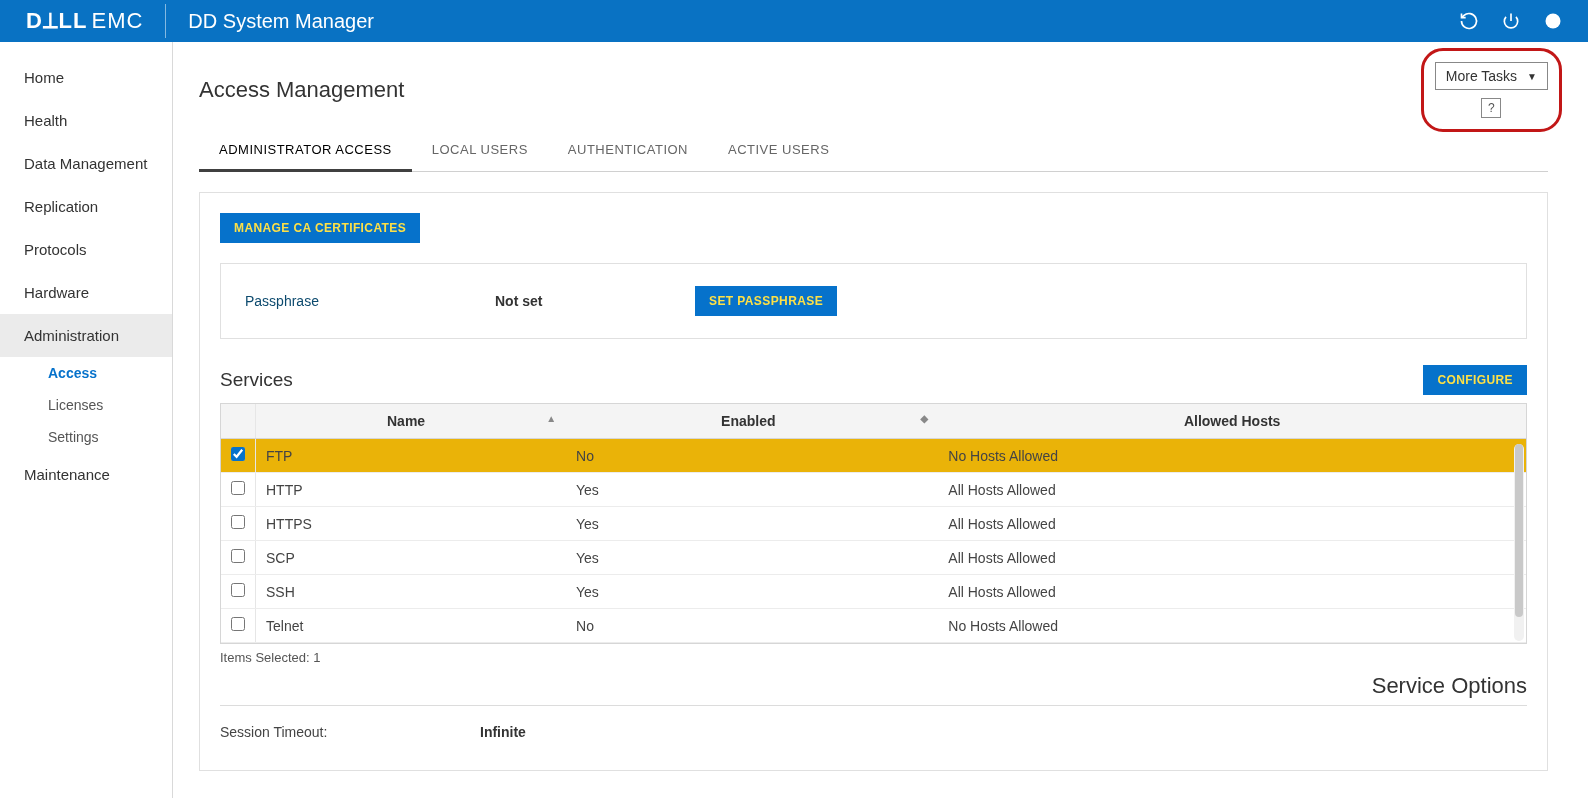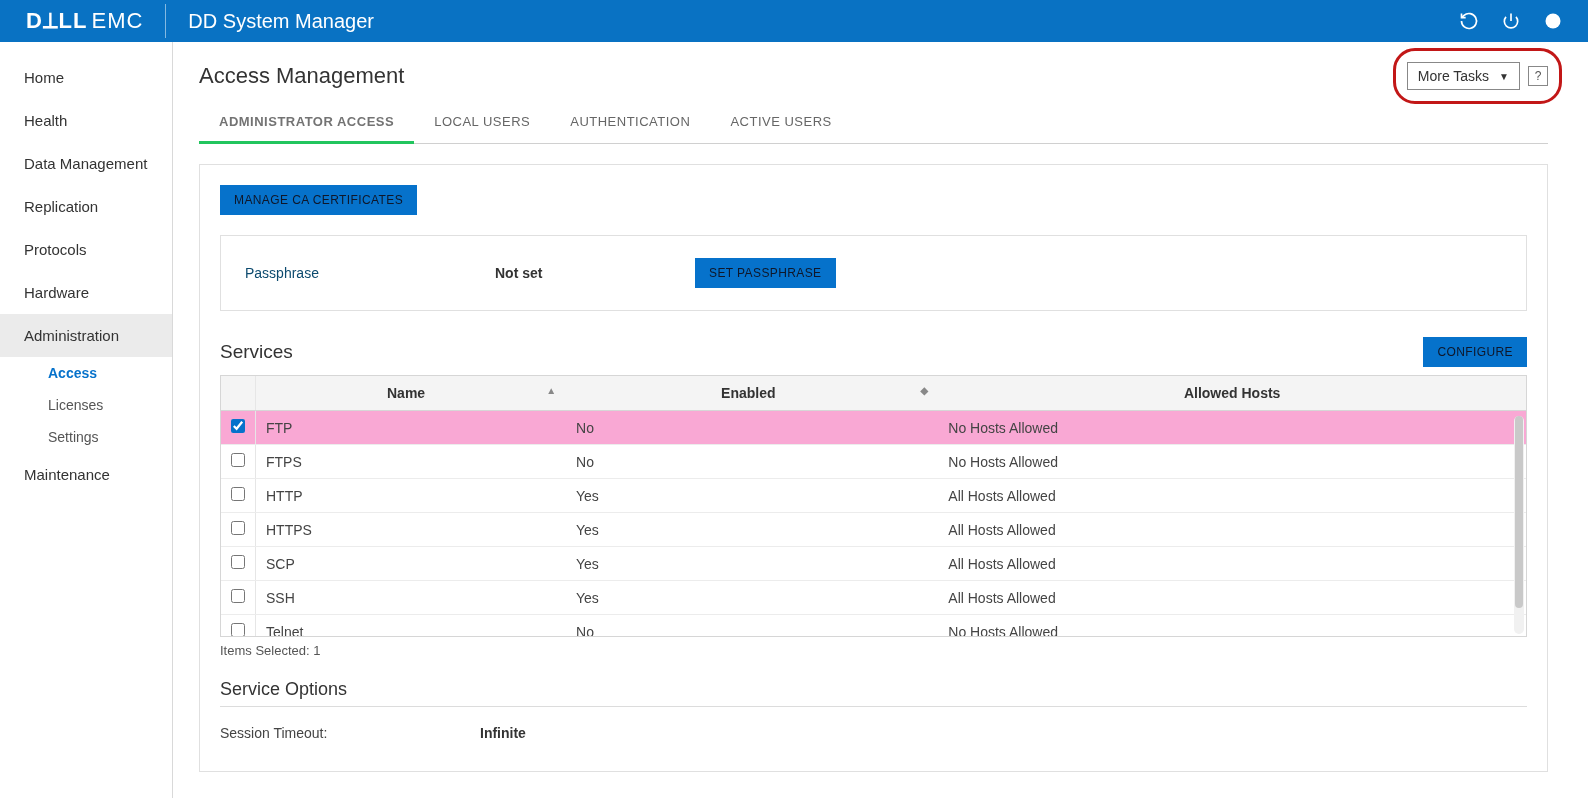--- a/index.html
+++ b/index.html
@@ -23,68 +23,68 @@
   .nav-item { padding: 13px 24px; font-size: 15px; color: #333; cursor: pointer; }
   .nav-item.active { background: #ebebeb; }
   .sub-item { padding: 8px 24px 8px 48px; font-size: 14px; color: #555; cursor: pointer; }
   .sub-item.active { color: #0672CB; font-weight: 600; }
 
   .main { flex: 1; padding: 20px 40px 20px 26px; overflow-y: auto; background: #fff; position: relative; }
 
   .page-head { display: flex; align-items: center; }
   .page-title { font-size: 22px; font-weight: 400; color: #333; }
   .page-head-spacer { flex: 1; }
-  .more-tasks-wrap { position: relative; display: flex; align-items: center; gap: 8px; }
+  .more-tasks-wrap { position: relative; display: flex; align-items: center; gap: 8px; flex-direction: column; }
   .more-tasks { border: 1px solid #888; background: #fff; padding: 5px 10px; font-size: 14px; display: flex; align-items: center; gap: 10px; cursor: pointer; }
   .more-tasks .caret { font-size: 10px; }
   .help-sq { border: 1px solid #888; width: 20px; height: 20px; display:flex; align-items:center; justify-content:center; font-size: 12px; color:#555; cursor:pointer;}
   .red-circle {
     position: absolute; top: -14px; left: -14px; right: -14px; bottom: -14px;
     border: 3px solid #c21717; border-radius: 22px;
     filter: blur(.4px);
     pointer-events: none;
   }
   .red-circle::before {
     content:""; position:absolute; inset:-2px; border:2px dashed rgba(194,23,23,.0);
   }
 
   
   .tabs { display: flex; border-bottom: 1px solid #d0d0d0; margin-top: 14px; }
   .tab { padding: 10px 20px 12px 20px; font-size: 13px; letter-spacing: .5px; color: #666; cursor: pointer; text-transform: uppercase; }
-  .tab.active { color: #737373; border-bottom: 3px solid #22c55e; font-weight: 700; margin-bottom: -1px; }
+  .tab.active { color: #000000; border-bottom: 3px solid #404040; font-weight: 400; margin-bottom: -1px; }
 
   
   .panel { border: 1px solid #e0e0e0; margin-top: 20px; padding: 20px 20px 30px 20px; }
-  .btn { background: #0672CB; color: #0f172a; border: none; padding: 8px 14px; font-size: 12px; font-weight: 400; letter-spacing: .4px; cursor: pointer; }
+  .btn { background: #0672CB; color: #fde047; border: none; padding: 8px 14px; font-size: 12px; font-weight: 700; letter-spacing: .4px; cursor: pointer; }
   .btn.small { font-size: 12px; }
 
   .passbox { border: 1px solid #e0e0e0; margin-top: 20px; padding: 22px 24px; display: flex; align-items: center; }
   .passbox .lbl { width: 250px; font-size: 14px; color: #0c4a6e; }
   .passbox .val { width: 200px; font-weight: 600; }
 
   .section-head { display: flex; align-items: center; margin-top: 26px; }
   .section-title { font-size: 19px; font-weight: 400; }
   .section-head .spacer { flex: 1; }
 
   
   .tbl-wrap { border: 1px solid #d6d6d6; margin-top: 8px; position: relative; }
   .tbl-scroll { max-height: 260px; overflow-y: auto; }
   table { width: 100%; border-collapse: collapse; }
   thead th { background: #f4f4f4; text-align: center; font-weight: 600; font-size: 14px; padding: 9px 10px; border-bottom: 1px solid #d6d6d6; position: sticky; top:0; }
   thead th.chk { width: 30px; }
   thead th .sort { float: right; font-size: 10px; color: #888; }
   tbody td { padding: 8px 10px; border-bottom: 1px solid #ececec; font-size: 14px; color: #444; }
-  tbody tr.selected { background: #f9a8d4; }
+  tbody tr.selected { background: #eab308; }
   td.chk, th.chk { text-align: center; border-right: 1px solid #e6e6e6; }
   .scrollbar-fake { position:absolute; right:2px; top:40px; bottom:2px; width:10px; background:#f1f1f1; border-radius:5px;}
   .scrollbar-fake .thumb{ position:absolute; left:1px; right:1px; top:0; height:88%; background:#c9c9c9; border-radius:5px; }
 
   .items-selected { font-size: 13px; color: #555; margin-top: 6px; }
 
-  .opts-title { font-size: 18px; font-weight: 400; margin-top: 21px; border-bottom: 1px solid #dcdcdc; padding-bottom: 6px; }
+  .opts-title { font-size: 22px; font-weight: 400; margin-top: 8px; border-bottom: 1px solid #dcdcdc; padding-bottom: 6px; text-align: right; }
   .opt-row { display: flex; margin-top: 18px; font-size: 14px; }
   .opt-row .olbl { width: 260px; color: #444; }
   .opt-row .oval { font-weight: 600; }
 
   input[type=checkbox]{ width:14px; height:14px; cursor:pointer; accent-color:#0672CB; }
 </style>
 </head>
 <body>
 
 <div class="header">
@@ -188,26 +188,20 @@
             </thead>
             <tbody id="svc-body">
                 <tr class="selected">
                   <td class="chk"><input type="checkbox" checked="" style=""></td>
                   <td>FTP</td>
                   <td>No</td>
                   <td>No Hosts Allowed</td>
                 </tr>
                 <tr>
                   <td class="chk"><input type="checkbox" style=""></td>
-                  <td>FTPS</td>
-                  <td>No</td>
-                  <td>No Hosts Allowed</td>
-                </tr>
-                <tr>
-                  <td class="chk"><input type="checkbox" style=""></td>
                   <td>HTTP</td>
                   <td>Yes</td>
                   <td>All Hosts Allowed</td>
                 </tr>
                 <tr>
                   <td class="chk"><input type="checkbox" style=""></td>
                   <td>HTTPS</td>
                   <td>Yes</td>
                   <td>All Hosts Allowed</td>
                 </tr>

